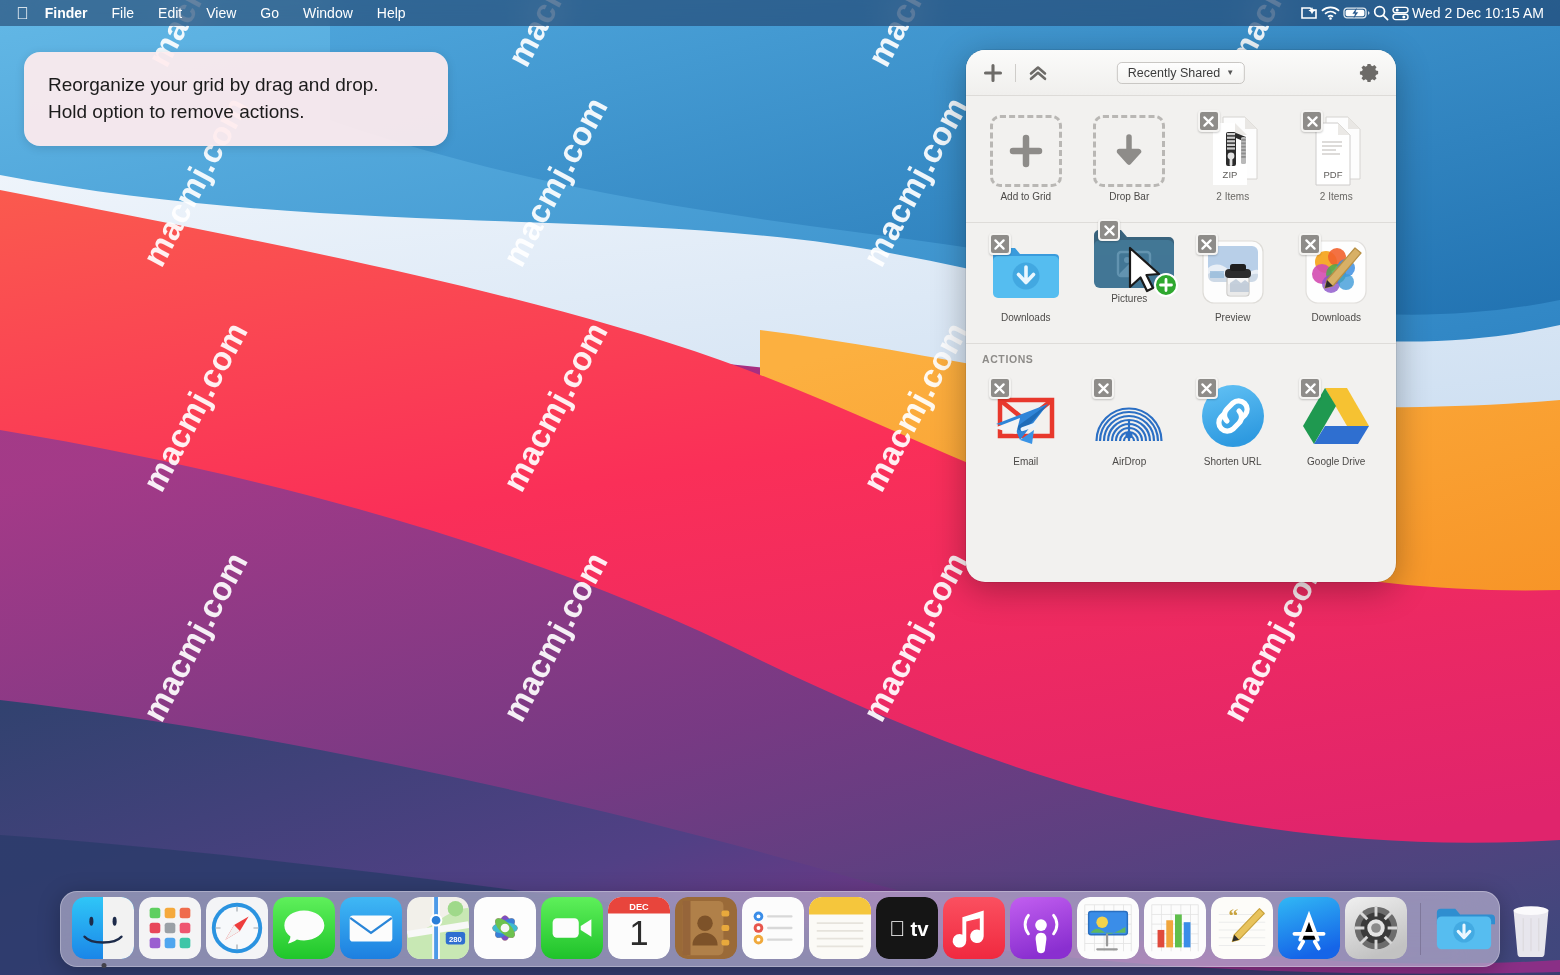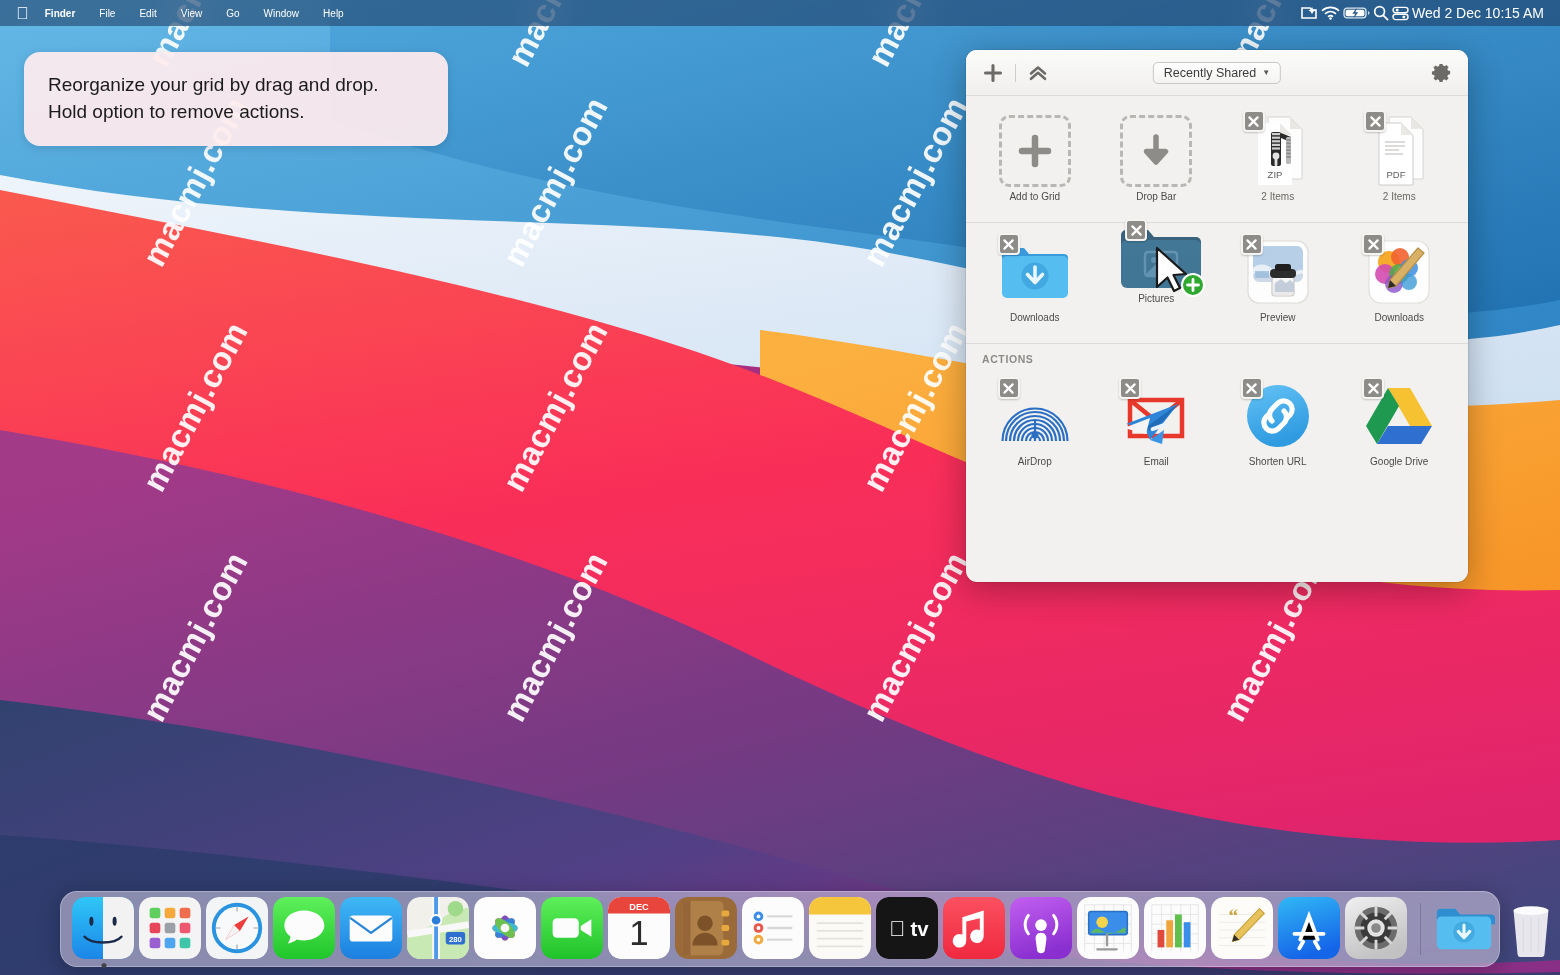--- a/index.html
+++ b/index.html
@@ -31,42 +31,42 @@
   
   #menubar {
     position:absolute; top:0; left:0; width:1560px; height:26px;
     background:rgba(28,52,92,.55);
     backdrop-filter:blur(18px);
     display:flex; align-items:center;
     color:#fff; font-size:14px;
     z-index:40;
   }
   #menubar .apple { margin:0 16px 0 16px; font-size:17px; line-height:1; }
-  .menu-item { margin-right:24px; font-size:10px; white-space:nowrap; }
+  .menu-item { margin-right:24px; font-size:14px; white-space:nowrap; }
   .menu-item.bold { font-weight:bold; }
   #menu-right { margin-left:auto; display:flex; align-items:center; gap:3px; padding-right:16px; }
   #menu-right .mi-ico { display:flex; align-items:center; }
   #menu-clock { font-size:14px; white-space:nowrap; }
 
   
   #tooltip {
     position:absolute; left:24px; top:52px; width:424px; height:94px;
     background:rgba(255,236,238,.93);
     border-radius:16px;
     box-shadow:0 2px 10px rgba(0,0,0,.13);
     padding:20px 24px;
     z-index:30;
   }
   #tooltip p { font-size:19px; color:#1b1b1b; line-height:1.42; font-weight:500; }
 
   
   #panel {
-    position:absolute; left:966px; top:50px; width:502px; height:532px;
+    position:absolute; left:966px; top:50px; width:430px; height:532px;
     background:#f2f1ef;
-    border-radius:11px;
+    border-radius:19px;
     box-shadow:0 8px 34px rgba(0,0,0,.3), 0 0 0 .5px rgba(0,0,0,.14);
     overflow:hidden;
     z-index:35;
   }
   #panel-header {
     height:46px; display:flex; align-items:center;
     padding:0 14px;
     background:linear-gradient(#fbfbfa,#f0efed);
     border-bottom:1px solid #dddbd8;
     position:relative;
@@ -506,20 +506,42 @@
     <div class="section-title">ACTIONS</div>
     <div class="grid">
 
       <div class="cell">
         <div class="art">
           <span class="xbadge">
             <svg width="11" height="11" viewBox="0 0 11 11">
                 <path d="M1.4 1.4l8.2 8.2M9.6 1.4l-8.2 8.2" stroke="#fff" stroke-width="2.2" stroke-linecap="round"></path>
               </svg>
           </span>
+          <svg width="72" height="68" viewBox="0 0 72 68">
+
+            <path d="M10 18h52v36H10z" fill="#f3f1ee" stroke="#e8382c" stroke-width="4.5"></path>
+            <path d="M10 18l26 21 26-21" fill="none" stroke="#e8382c" stroke-width="4.5"></path>
+
+            <path d="M6 42 L58 22 L30 58 L25 46 Z" fill="#2f85d8"></path>
+            <path d="M25 46 L58 22 L33 50 Z" fill="#1f6cb8"></path>
+            <path d="M4 46 L30 36 L26 52 Z" fill="#f4f4f4"></path>
+            <path d="M30 58 L42 62 L44 48 Z" fill="#3a93e5"></path>
+            <rect x="30" y="46" width="16" height="4" rx="2" fill="#eaf3fb" transform="rotate(-20 30 46)"></rect>
+          </svg>
+        </div>
+        <div class="lbl">Email</div>
+      </div>
+
+      <div class="cell">
+        <div class="art">
+          <span class="xbadge">
+            <svg width="11" height="11" viewBox="0 0 11 11">
+                <path d="M1.4 1.4l8.2 8.2M9.6 1.4l-8.2 8.2" stroke="#fff" stroke-width="2.2" stroke-linecap="round"></path>
+              </svg>
+          </span>
           <svg width="70" height="66" viewBox="0 0 70 66">
             <g fill="none" stroke="#2b6fc4" stroke-width="2.2">
               <path d="M35 58 V38 A3 3 0 0 1 35 38"></path>
               <path d="M30 58 A5 5 0 0 1 40 58"></path>
               <path d="M26 58 A9 9 0 0 1 44 58"></path>
               <path d="M22 58 A13 13 0 0 1 48 58"></path>
               <path d="M18 58 A17 17 0 0 1 52 58"></path>
               <path d="M14 58 A21 21 0 0 1 56 58"></path>
               <path d="M10 58 A25 25 0 0 1 60 58"></path>
               <path d="M6 58 A29 29 0 0 1 64 58"></path>
@@ -532,42 +554,20 @@
         <div class="lbl">AirDrop</div>
       </div>
 
       <div class="cell">
         <div class="art">
           <span class="xbadge">
             <svg width="11" height="11" viewBox="0 0 11 11">
                 <path d="M1.4 1.4l8.2 8.2M9.6 1.4l-8.2 8.2" stroke="#fff" stroke-width="2.2" stroke-linecap="round"></path>
               </svg>
           </span>
-          <svg width="72" height="68" viewBox="0 0 72 68">
-
-            <path d="M10 18h52v36H10z" fill="#f3f1ee" stroke="#e8382c" stroke-width="4.5"></path>
-            <path d="M10 18l26 21 26-21" fill="none" stroke="#e8382c" stroke-width="4.5"></path>
-
-            <path d="M6 42 L58 22 L30 58 L25 46 Z" fill="#2f85d8"></path>
-            <path d="M25 46 L58 22 L33 50 Z" fill="#1f6cb8"></path>
-            <path d="M4 46 L30 36 L26 52 Z" fill="#f4f4f4"></path>
-            <path d="M30 58 L42 62 L44 48 Z" fill="#3a93e5"></path>
-            <rect x="30" y="46" width="16" height="4" rx="2" fill="#eaf3fb" transform="rotate(-20 30 46)"></rect>
-          </svg>
-        </div>
-        <div class="lbl">Email</div>
-      </div>
-
-      <div class="cell">
-        <div class="art">
-          <span class="xbadge">
-            <svg width="11" height="11" viewBox="0 0 11 11">
-                <path d="M1.4 1.4l8.2 8.2M9.6 1.4l-8.2 8.2" stroke="#fff" stroke-width="2.2" stroke-linecap="round"></path>
-              </svg>
-          </span>
           <svg width="68" height="68" viewBox="0 0 68 68">
             <defs>
                 <linearGradient id="urlg" x1="0" y1="0" x2="0.3" y2="1">
               <stop offset="0" stop-color="#63c2f5"></stop>
                   <stop offset="1" stop-color="#2e9ae0"></stop>
             </linearGradient>
               </defs>
             <circle cx="34" cy="34" r="31" fill="url(#urlg)"></circle>
             <g fill="none" stroke="#fff" stroke-width="5.2" stroke-linecap="round">
               <path d="M28 39a8.5 8.5 0 0 1 0-12l6-6a8.5 8.5 0 0 1 12 12l-3 3"></path>

